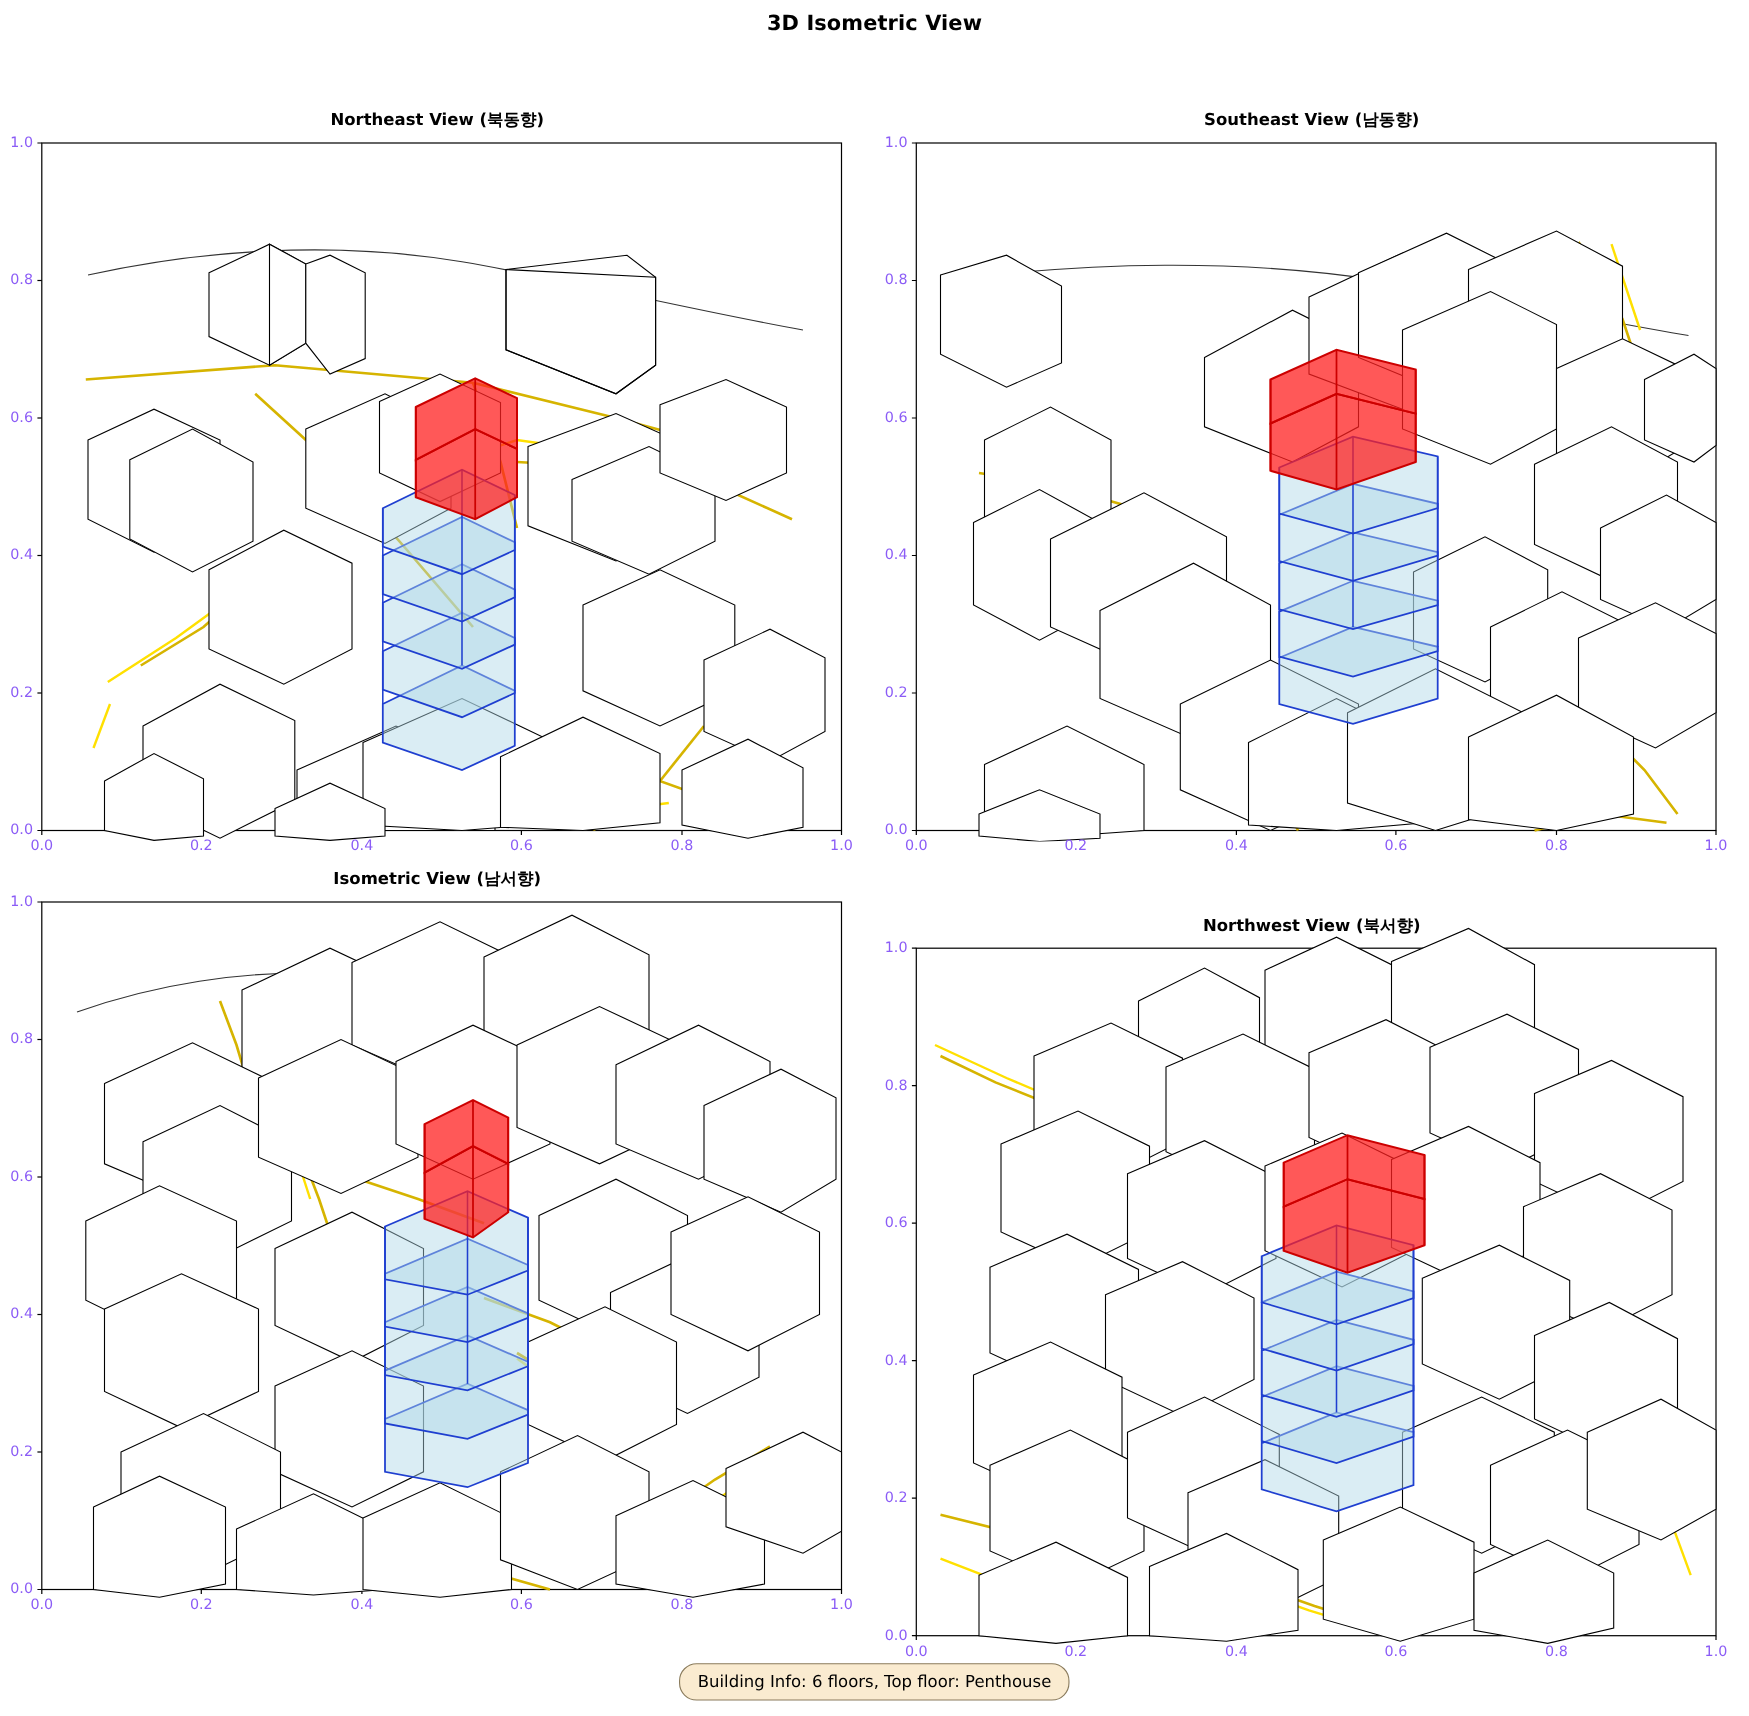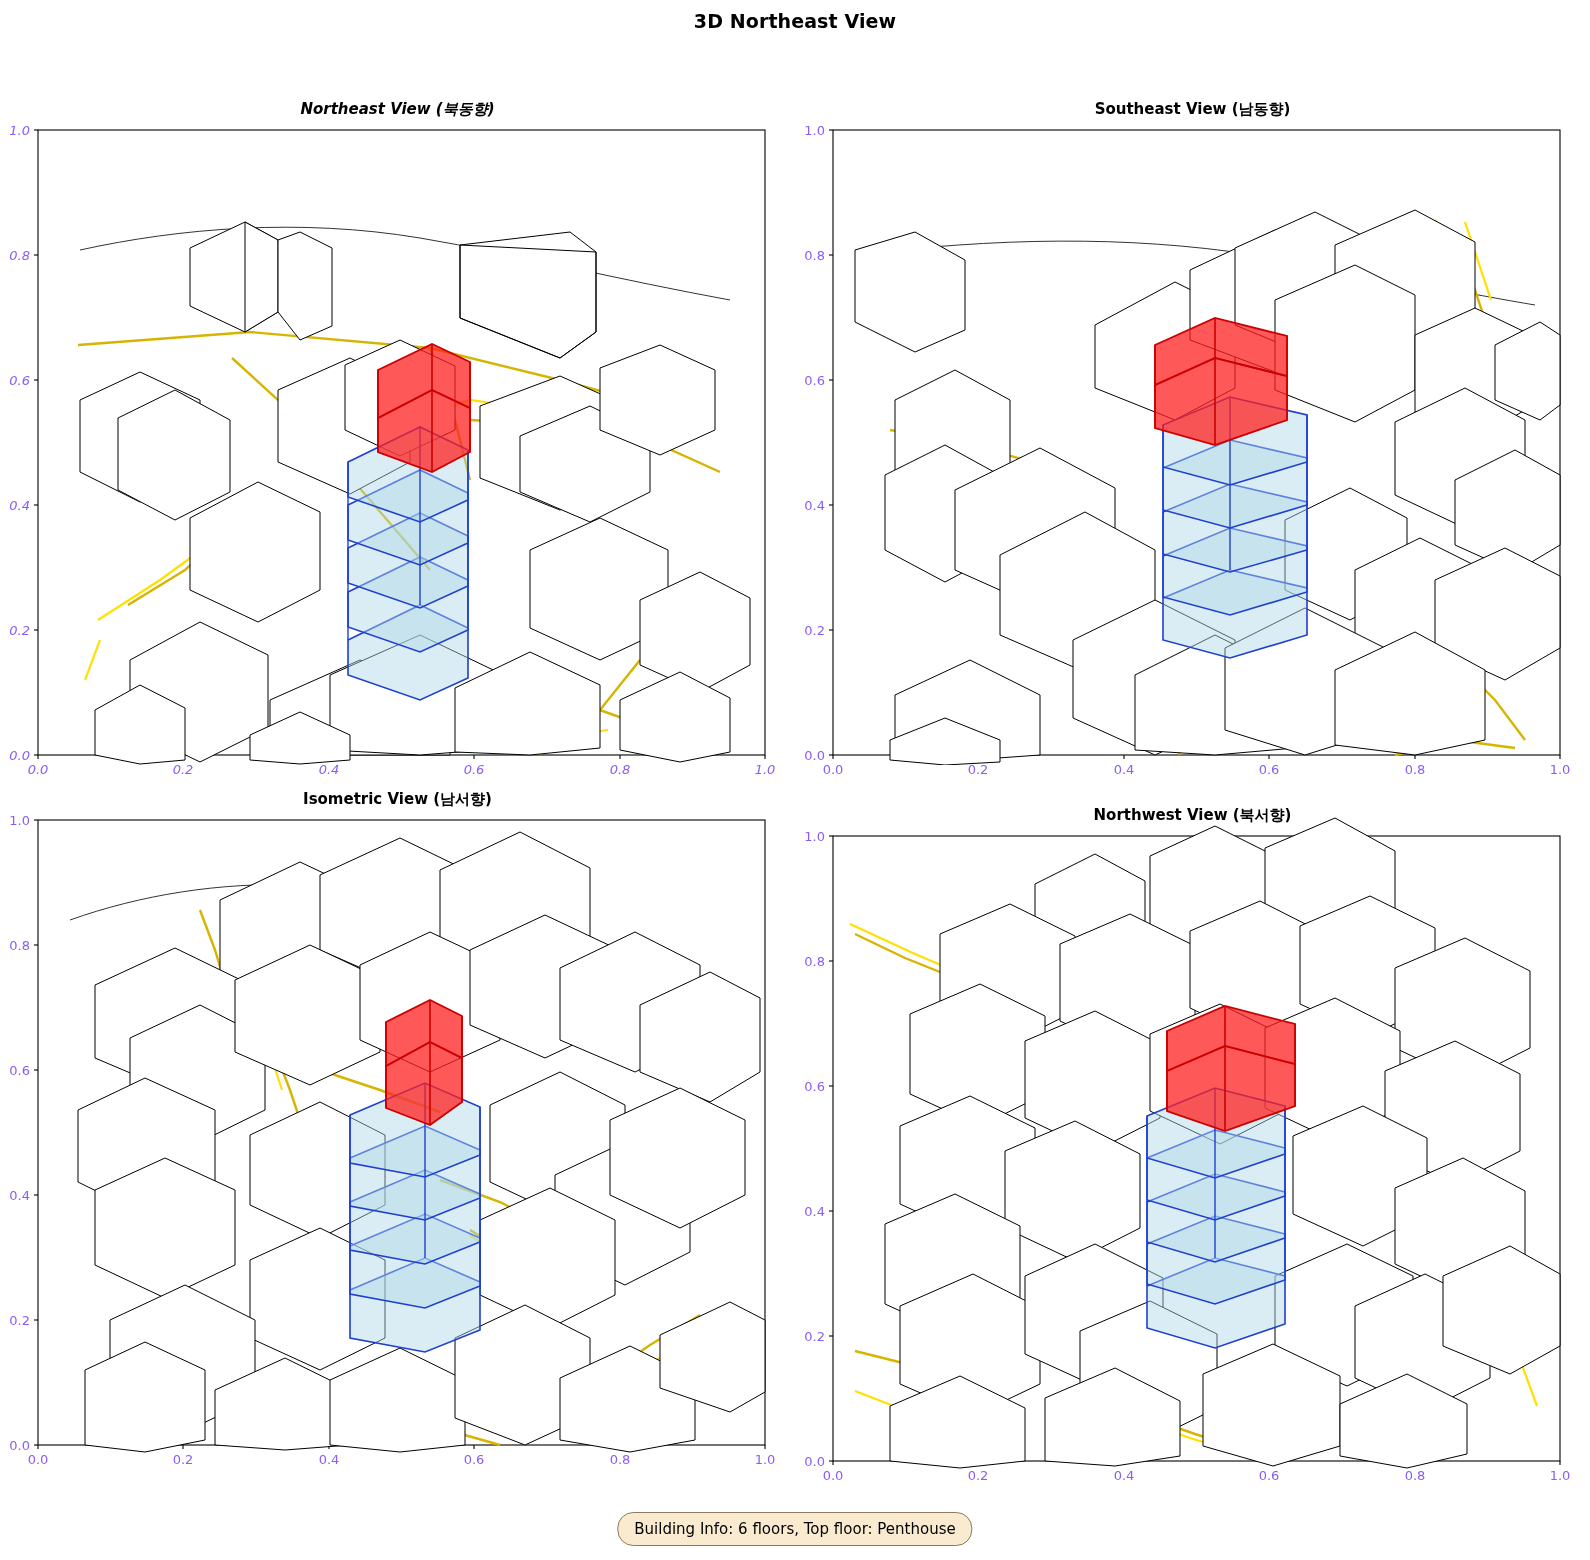--- a/index.html
+++ b/index.html
@@ -86,24 +86,24 @@
     stroke: #000;
     stroke-width: 1.1;
   }
 </style>
 </head>
 <body>
 
 <div class="figure">
 
   <div class="suptitle">
-    <span>3D Northeast View</span>
+    <span>3D Isometric View</span>
   </div>
 
-  <div class="panel" style="left:0px; top:100px; width:795px; height:665px;font-style:italic;">
+  <div class="panel" style="left:0px; top:100px; width:795px; height:665px;">
     <div class="panel-title">Northeast View (북동향)</div>
 
     <div class="axes">
       <svg width="795" height="665" viewBox="0 0 795 665">
 
         <g>
           <rect class="plot-frame" x="38" y="30" width="727" height="625"></rect>
 
           <g stroke="#000" stroke-width="1.1">
             <line x1="38" y1="655" x2="38" y2="659"></line>
@@ -434,21 +434,21 @@
 
       <div class="tick-label ytick" style="left:0px; width:30px; top:655px;">0.0</div>
       <div class="tick-label ytick" style="left:0px; width:30px; top:530px;">0.2</div>
       <div class="tick-label ytick" style="left:0px; width:30px; top:405px;">0.4</div>
       <div class="tick-label ytick" style="left:0px; width:30px; top:280px;">0.6</div>
       <div class="tick-label ytick" style="left:0px; width:30px; top:155px;">0.8</div>
       <div class="tick-label ytick" style="left:0px; width:30px; top:30px;">1.0</div>
     </div>
   </div>
 
-  <div class="panel" style="left:795px; top:806px; width:795px; height:665px;">
+  <div class="panel" style="left:795px; top:832px; width:795px; height:665px;">
     <div class="panel-title">Northwest View (북서향)</div>
 
     <div class="axes">
       <svg width="795" height="665" viewBox="0 0 795 665">
         <g>
           <rect class="plot-frame" x="38" y="30" width="727" height="625"></rect>
           <g stroke="#000" stroke-width="1.1">
             <line x1="38" y1="655" x2="38" y2="659"></line>
             <line x1="183" y1="655" x2="183" y2="659"></line>
             <line x1="329" y1="655" x2="329" y2="659"></line>

